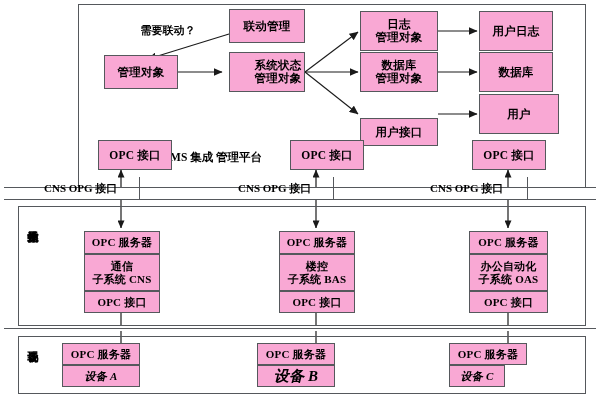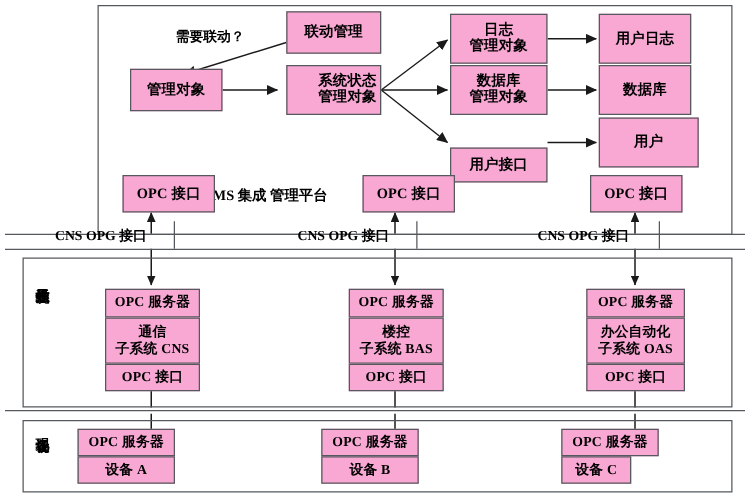--- a/index.html
+++ b/index.html
@@ -71,21 +71,21 @@
     white-space:nowrap;
     letter-spacing:0px;
     line-height:1;
   }
   .busLabel{
     position:absolute;
     color:#000;
     font-weight:bold;
     white-space:nowrap;
   }
-  .ital{justify-content:center;}
+  .ital{font-style:italic;justify-content:center;}
 </style>
 </head>
 <body>
 
 <div id="stage">
 
   <svg class="arrow-svg" viewBox="0 0 600 400">
     <defs>
       <marker id="ah" markerWidth="9" markerHeight="8" refX="8.4" refY="4" orient="auto" markerUnits="userSpaceOnUse">
         <path d="M0,0 L9,4 L0,8 z" fill="#1a1a1a"></path>
@@ -240,21 +240,21 @@
   <div class="box" style="left:62px;top:343px;width:78px;height:22px;font-size:11px;">
     <span class="ln">OPC 服务器</span>
   </div>
   <div class="box ital" style="left:62px;top:365px;width:78px;height:22px;font-size:11px;">
     <span class="ln">设备 A</span>
   </div>
 
   <div class="box" style="left:257px;top:343px;width:78px;height:22px;font-size:11px;">
     <span class="ln">OPC 服务器</span>
   </div>
-  <div class="box ital" style="left:257px;top:365px;width:78px;height:22px;font-size:11px;">
+  <div class="box ital" style="left:257px;top:365px;width:78px;height:22px;font-size:15px;">
     <span class="ln">设备 B</span>
   </div>
 
   <div class="box" style="left:449px;top:343px;width:78px;height:22px;font-size:11px;">
     <span class="ln">OPC 服务器</span>
   </div>
   <div class="box ital" style="left:449px;top:365px;width:56px;height:22px;font-size:11px;">
     <span class="ln">设备 C</span>
   </div>
 

